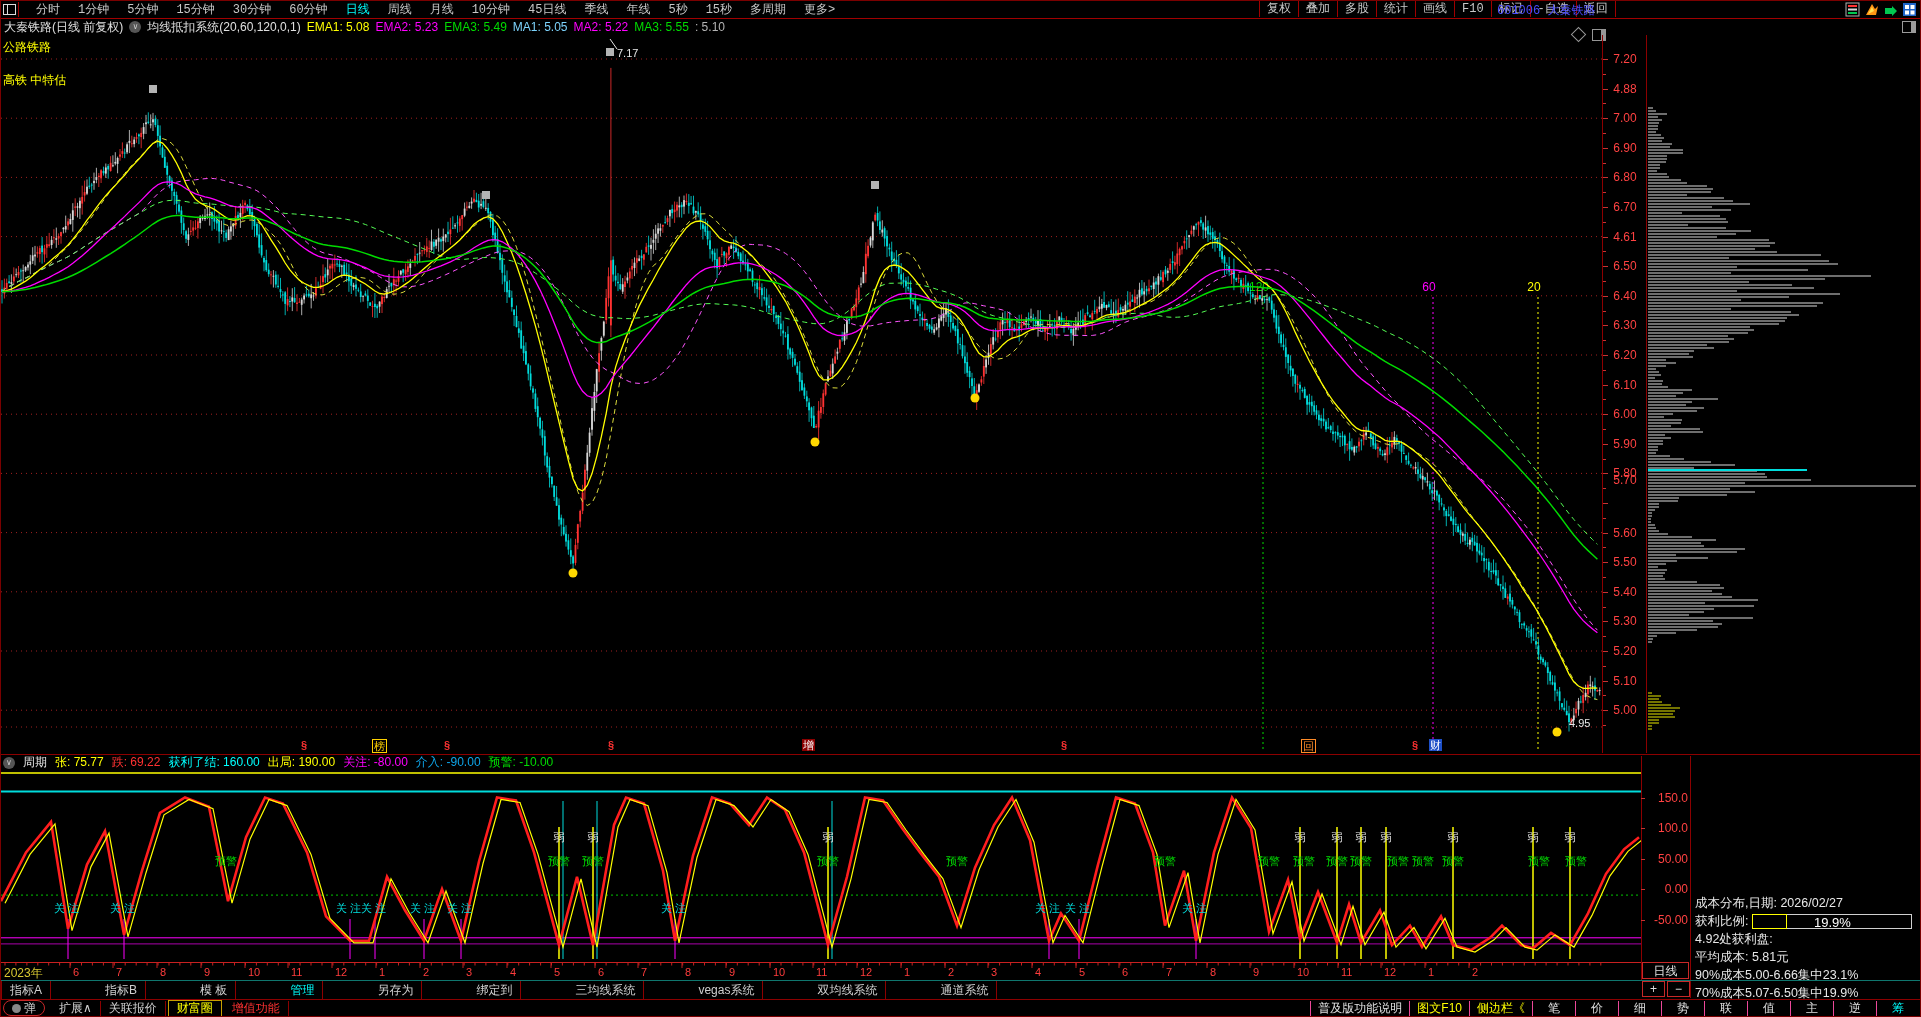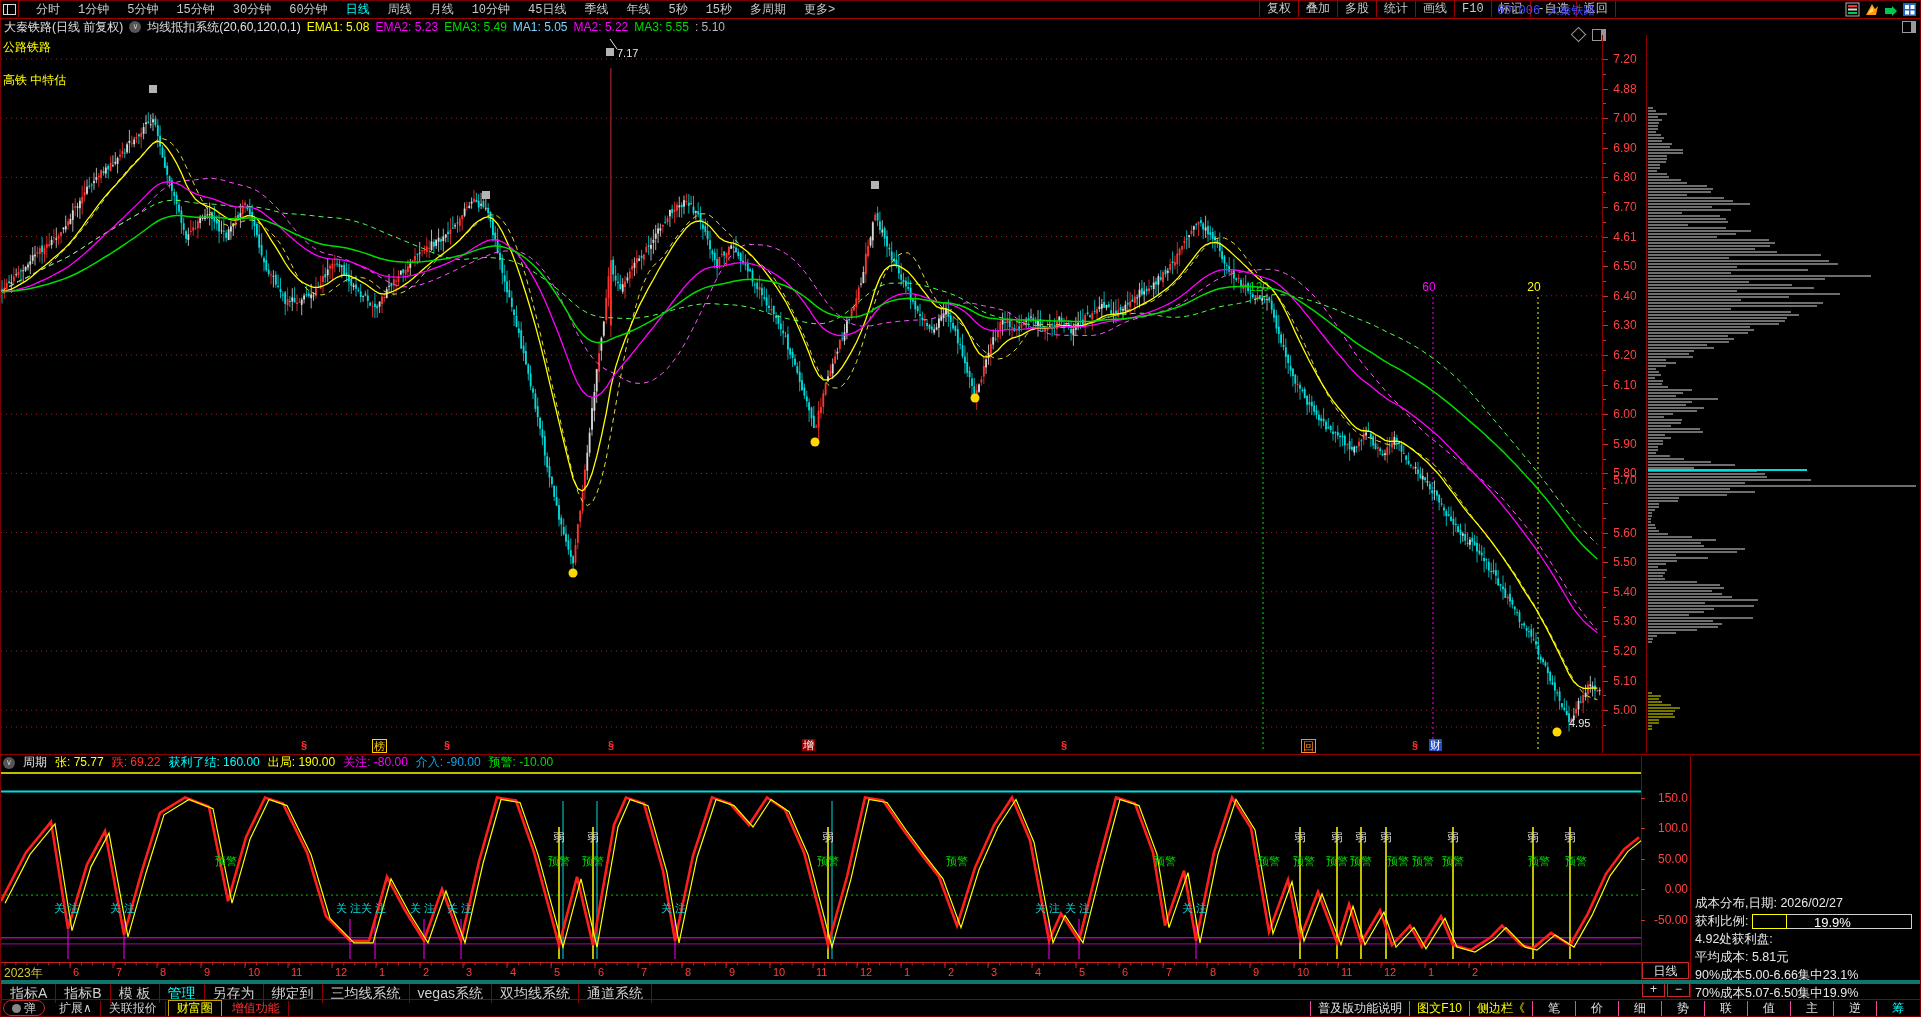--- a/index.html
+++ b/index.html
@@ -53,21 +53,21 @@
   
   .djx{position:absolute;left:1641px;top:961px;width:47px;height:17px;border:1px solid #c82828;color:#e0e0e0;font-size:12px;text-align:center;line-height:16px;box-sizing:border-box;}
   .pm{position:absolute;top:980px;width:23px;height:16px;border:1px solid #c82828;color:#e0e0e0;font-size:12px;text-align:center;line-height:14px;box-sizing:border-box;}
   
   .info{position:absolute;left:1694px;top:893px;width:226px;color:#e8e8e8;font-size:12.5px;line-height:18px;}
   .pr-row{display:flex;align-items:center;}
   .pr-bar{position:relative;width:158px;height:13px;border:1px solid #d0d0d0;margin-left:4px;}
   .pr-fill{position:absolute;left:-1px;top:-1px;height:13px;width:33px;border:1px solid #ffff00;background:#000;}
   .pr-val{position:absolute;left:0;right:0;text-align:center;top:-1px;font-size:13px;color:#fff;}
   
-  .row1{position:absolute;left:0;top:979px;width:100%;height:19px;border-top:4px solid #0f766e;display:flex;font-size:14px;color:#d0d0d0;}
+  .row1{position:absolute;left:0;top:979px;width:100%;height:19px;border-top:1px solid #0f766e;display:flex;font-size:12px;color:#d0d0d0;gap:46px;}
   .btab{padding:0 8px;line-height:18px;border-right:1px solid #8c0000;white-space:nowrap;}
   .btab:first-child{border-left:1px solid #8c0000;}
   .btab.active{color:#00ffff;}
   .row2{position:absolute;left:0;top:998px;width:100%;height:17px;border-top:1px solid #8c0000;font-size:12px;color:#d0d0d0;}
   .row2-left{position:absolute;left:2px;top:0;display:flex;height:16px;align-items:center;}
   .pill{display:flex;align-items:center;gap:3px;border:1px solid #c82828;border-radius:8px;padding:0 8px;height:14px;margin-right:6px;}
   .pill .dot{width:9px;height:9px;border-radius:50%;background:#888;}
   .r2item{padding:0 8px;line-height:15px;border-right:1px solid #8c0000;white-space:nowrap;}
   .r2item:first-of-type{border-left:1px solid #8c0000;}
   .r2item.gold{color:#ffff00;border:1px solid #c8a000;margin:0 2px;}

